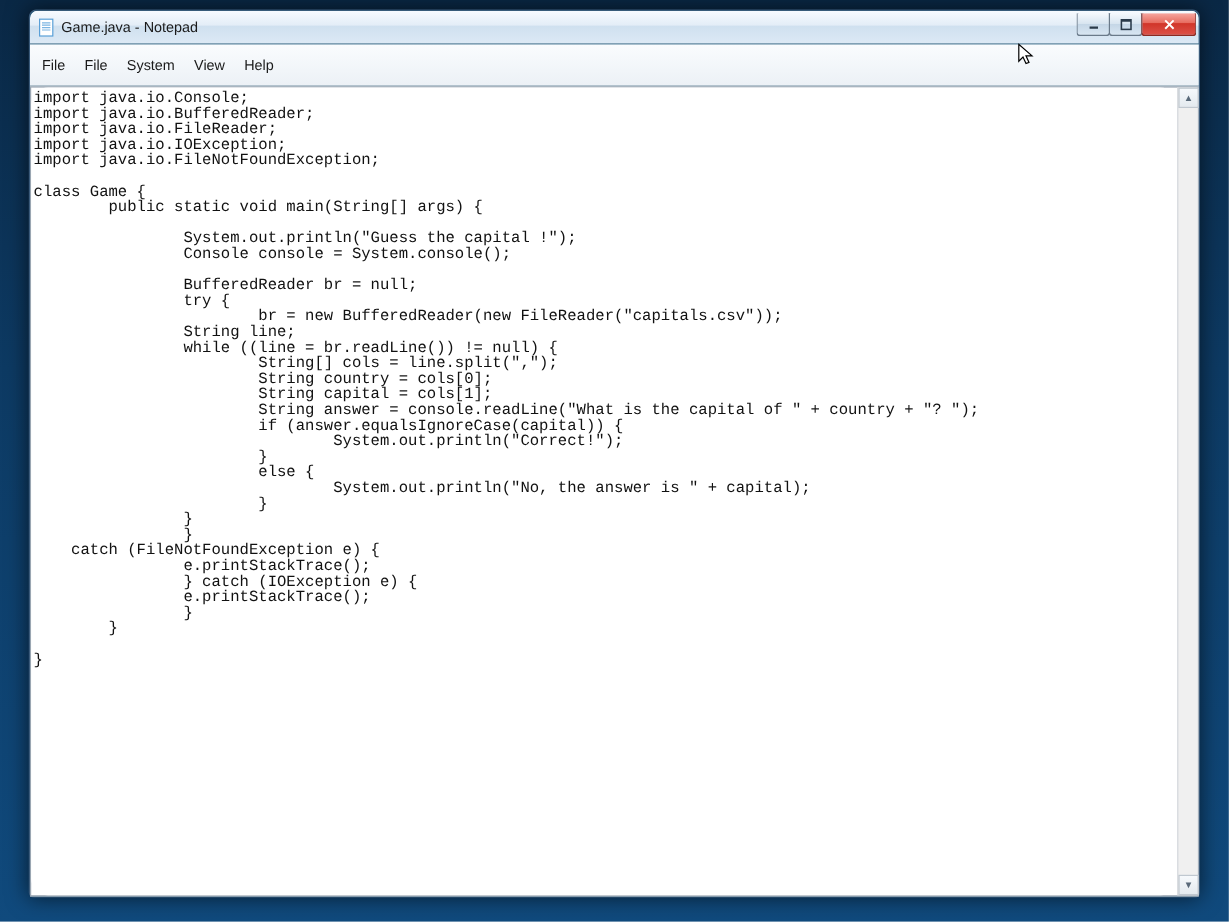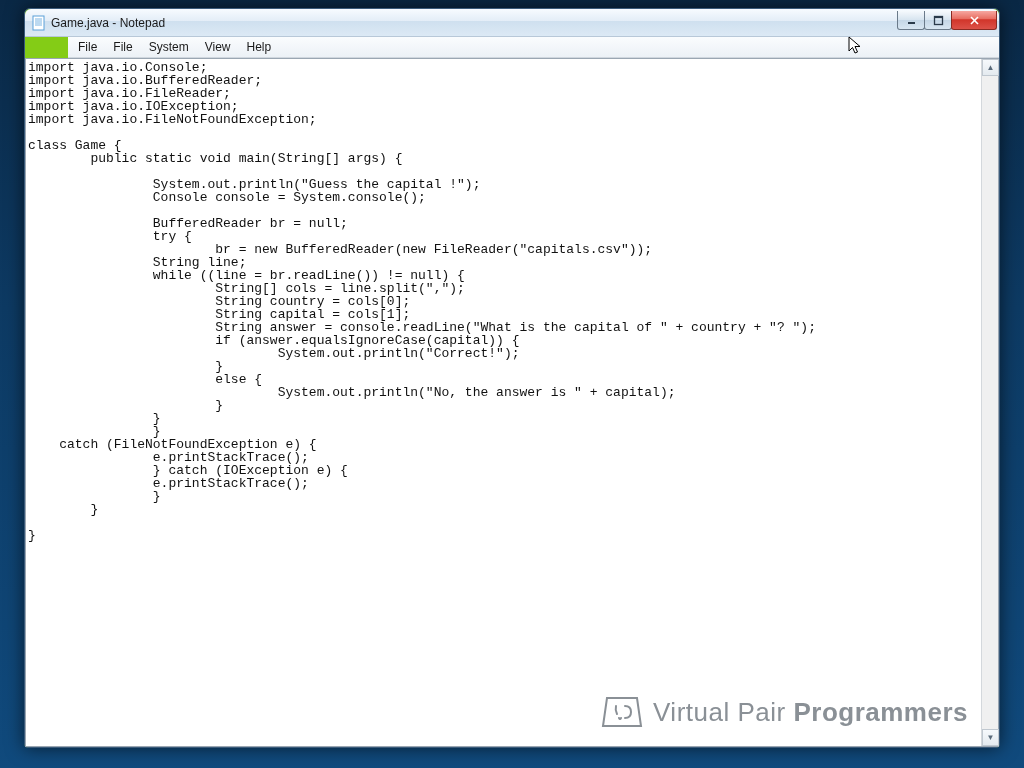--- a/index.html
+++ b/index.html
@@ -2,21 +2,21 @@
 <html><head>
 <meta charset="utf-8">
 <style>
   * { box-sizing: border-box; margin: 0; padding: 0; }
   html, body { width: 1024px; height: 768px; overflow: hidden; font-family: "Segoe UI", Tahoma, sans-serif; }
   body { background: linear-gradient(180deg, #0a2845 0%, #0d3a63 40%, #104a7d 100%); }
 
   .window {
     position: absolute;
     left: 24px; top: 8px; width: 976px; height: 740px;
-    background: #84cc16;
+    background: #0c4a6e;
     border: 1px solid #3a5a7a;
     border-radius: 6px 6px 4px 4px;
     box-shadow: 0 0 18px rgba(0,0,0,0.6);
     display: flex; flex-direction: column;
   }
 
   .titlebar {
     height: 28px;
     background: linear-gradient(180deg, #f7fbff 0%, #e3edf7 45%, #cfe0ef 46%, #dce9f5 100%);
     border-bottom: 1px solid #b8c8d8;
@@ -44,27 +44,26 @@
   }
   .win-btn.close {
     width: 46px;
     background: linear-gradient(180deg, #f6a7a0 0%, #e76b5f 45%, #d1352a 48%, #dc5148 100%);
     border-color: #8a2a22; color: #fff;
   }
   .win-btn.close svg line { stroke: #fff; }
   .win-btn svg { width: 11px; height: 11px; }
 
   .menubar {
-    height: 21px;
+    height: 35px;
     background: linear-gradient(180deg, #fafcfe 0%, #ecf1f6 100%);
     border-bottom: 1px solid #d0d7de;
     display: flex; align-items: center;
     font-size: 12px; color: #1a1a1a;
     padding: 0 2px;
-    margin-left: 43px;
   }
   .menubar .menu-item { padding: 2px 8px; }
 
   .editor-wrap {
     flex: 1 1 auto;
     border: 1px solid #9aa6b2;
     margin: 0;
     background: #fff;
     position: relative;
     display: flex;
@@ -199,29 +198,19 @@
                 e.printStackTrace();
                 }
         }
 
 }</div>
     <div class="scrollbar">
       <div class="scroll-btn top">▲</div>
       <div class="scroll-btn bot">▼</div>
     </div>
 
-    <div class="watermark">
-      <svg class="wm-icon" viewBox="0 0 42 36">
-        <g fill="none" stroke="#8a9096" stroke-width="2">
-          <path d="M6 4 L36 4 L40 32 L2 32 Z"></path>
-          <path d="M15 12 Q14 16 16 20 M18 24 Q19 26 20 24" stroke-linecap="round"></path>
-          <path d="M24 12 Q30 12 30 18 Q30 24 24 24" stroke-linecap="round"></path>
-        </g>
-      </svg>
-      <span class="wm-text"><span>Virtual Pair </span><span class="bold">Programmers</span></span>
-    </div>
   </div>
 
 </div>
 
 <svg class="cursor" viewBox="0 0 14 20">
   <path d="M1 1 L1 15 L4.5 11.5 L7 17 L9.5 16 L7 10.5 L12 10.5 Z" fill="#fff" stroke="#000" stroke-width="1"></path>
 </svg>
 
 </body></html>

